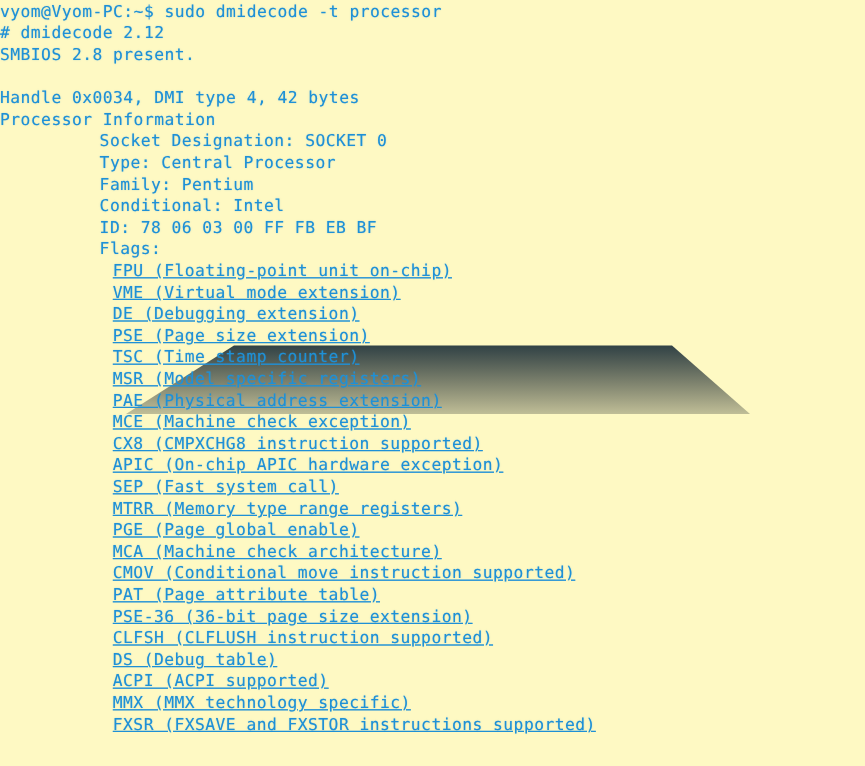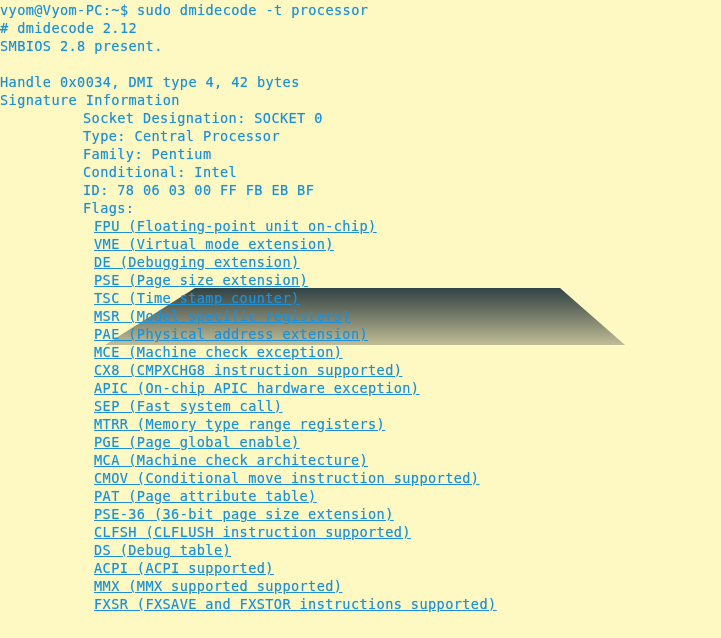--- a/index.html
+++ b/index.html
@@ -81,21 +81,21 @@
     </defs>
     <polygon points="195,288 560,288 625,345 105,345" fill="url(#trapGrad)"></polygon>
   </svg>
 
   <div id="terminal-output">
       <div class="line ind0">vyom@Vyom-PC:~$ sudo dmidecode -t processor</div>
       <div class="line ind0"># dmidecode 2.12</div>
       <div class="line ind0">SMBIOS 2.8 present.</div>
       <div class="line ind0 blank"></div>
       <div class="line ind0">Handle 0x0034, DMI type 4, 42 bytes</div>
-      <div class="line ind0">Signature Information</div>
+      <div class="line ind0">Processor Information</div>
       <div class="line ind1">Socket Designation: SOCKET 0</div>
       <div class="line ind1">Type: Central Processor</div>
       <div class="line ind1">Family: Pentium</div>
       <div class="line ind1">Conditional: Intel</div>
       <div class="line ind1">ID: 78 06 03 00 FF FB EB BF</div>
       <div class="line ind1">Flags:</div>
       <div class="line ind2">FPU (Floating-point unit on-chip)</div>
       <div class="line ind2">VME (Virtual mode extension)</div>
       <div class="line ind2">DE (Debugging extension)</div>
       <div class="line ind2">PSE (Page size extension)</div>
@@ -108,17 +108,17 @@
       <div class="line ind2">SEP (Fast system call)</div>
       <div class="line ind2">MTRR (Memory type range registers)</div>
       <div class="line ind2">PGE (Page global enable)</div>
       <div class="line ind2">MCA (Machine check architecture)</div>
       <div class="line ind2">CMOV (Conditional move instruction supported)</div>
       <div class="line ind2">PAT (Page attribute table)</div>
       <div class="line ind2">PSE-36 (36-bit page size extension)</div>
       <div class="line ind2">CLFSH (CLFLUSH instruction supported)</div>
       <div class="line ind2">DS (Debug table)</div>
       <div class="line ind2">ACPI (ACPI supported)</div>
-      <div class="line ind2">MMX (MMX supported supported)</div>
+      <div class="line ind2">MMX (MMX technology specific)</div>
       <div class="line ind2">FXSR (FXSAVE and FXSTOR instructions supported)</div>
     </div>
 
 </div>
 
 </body></html>

